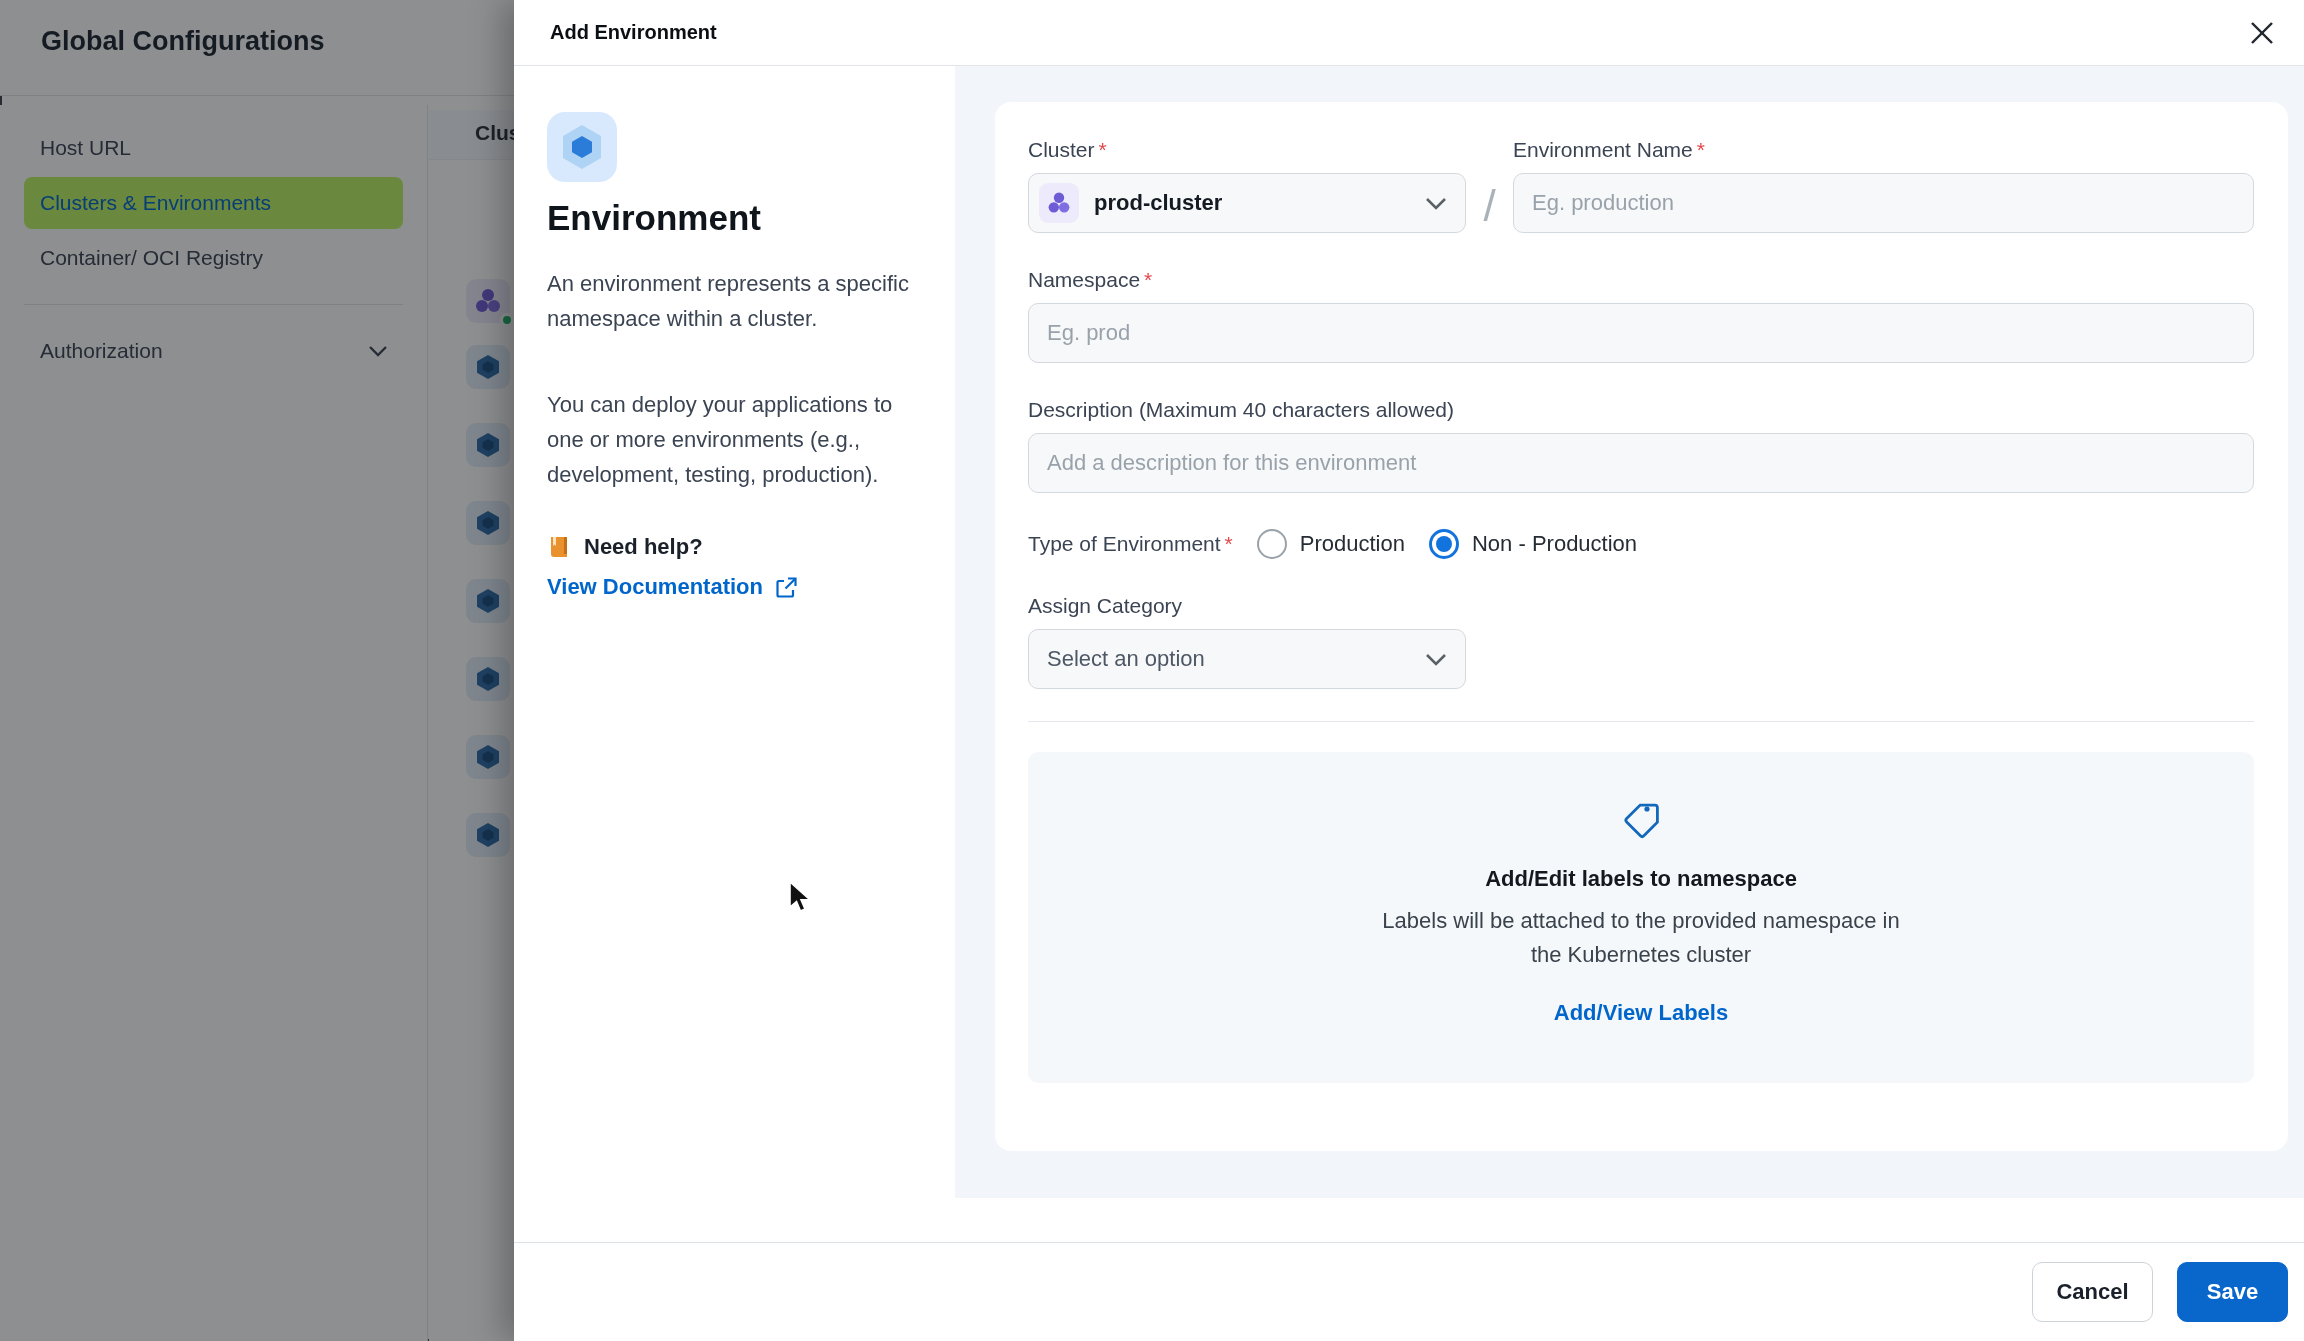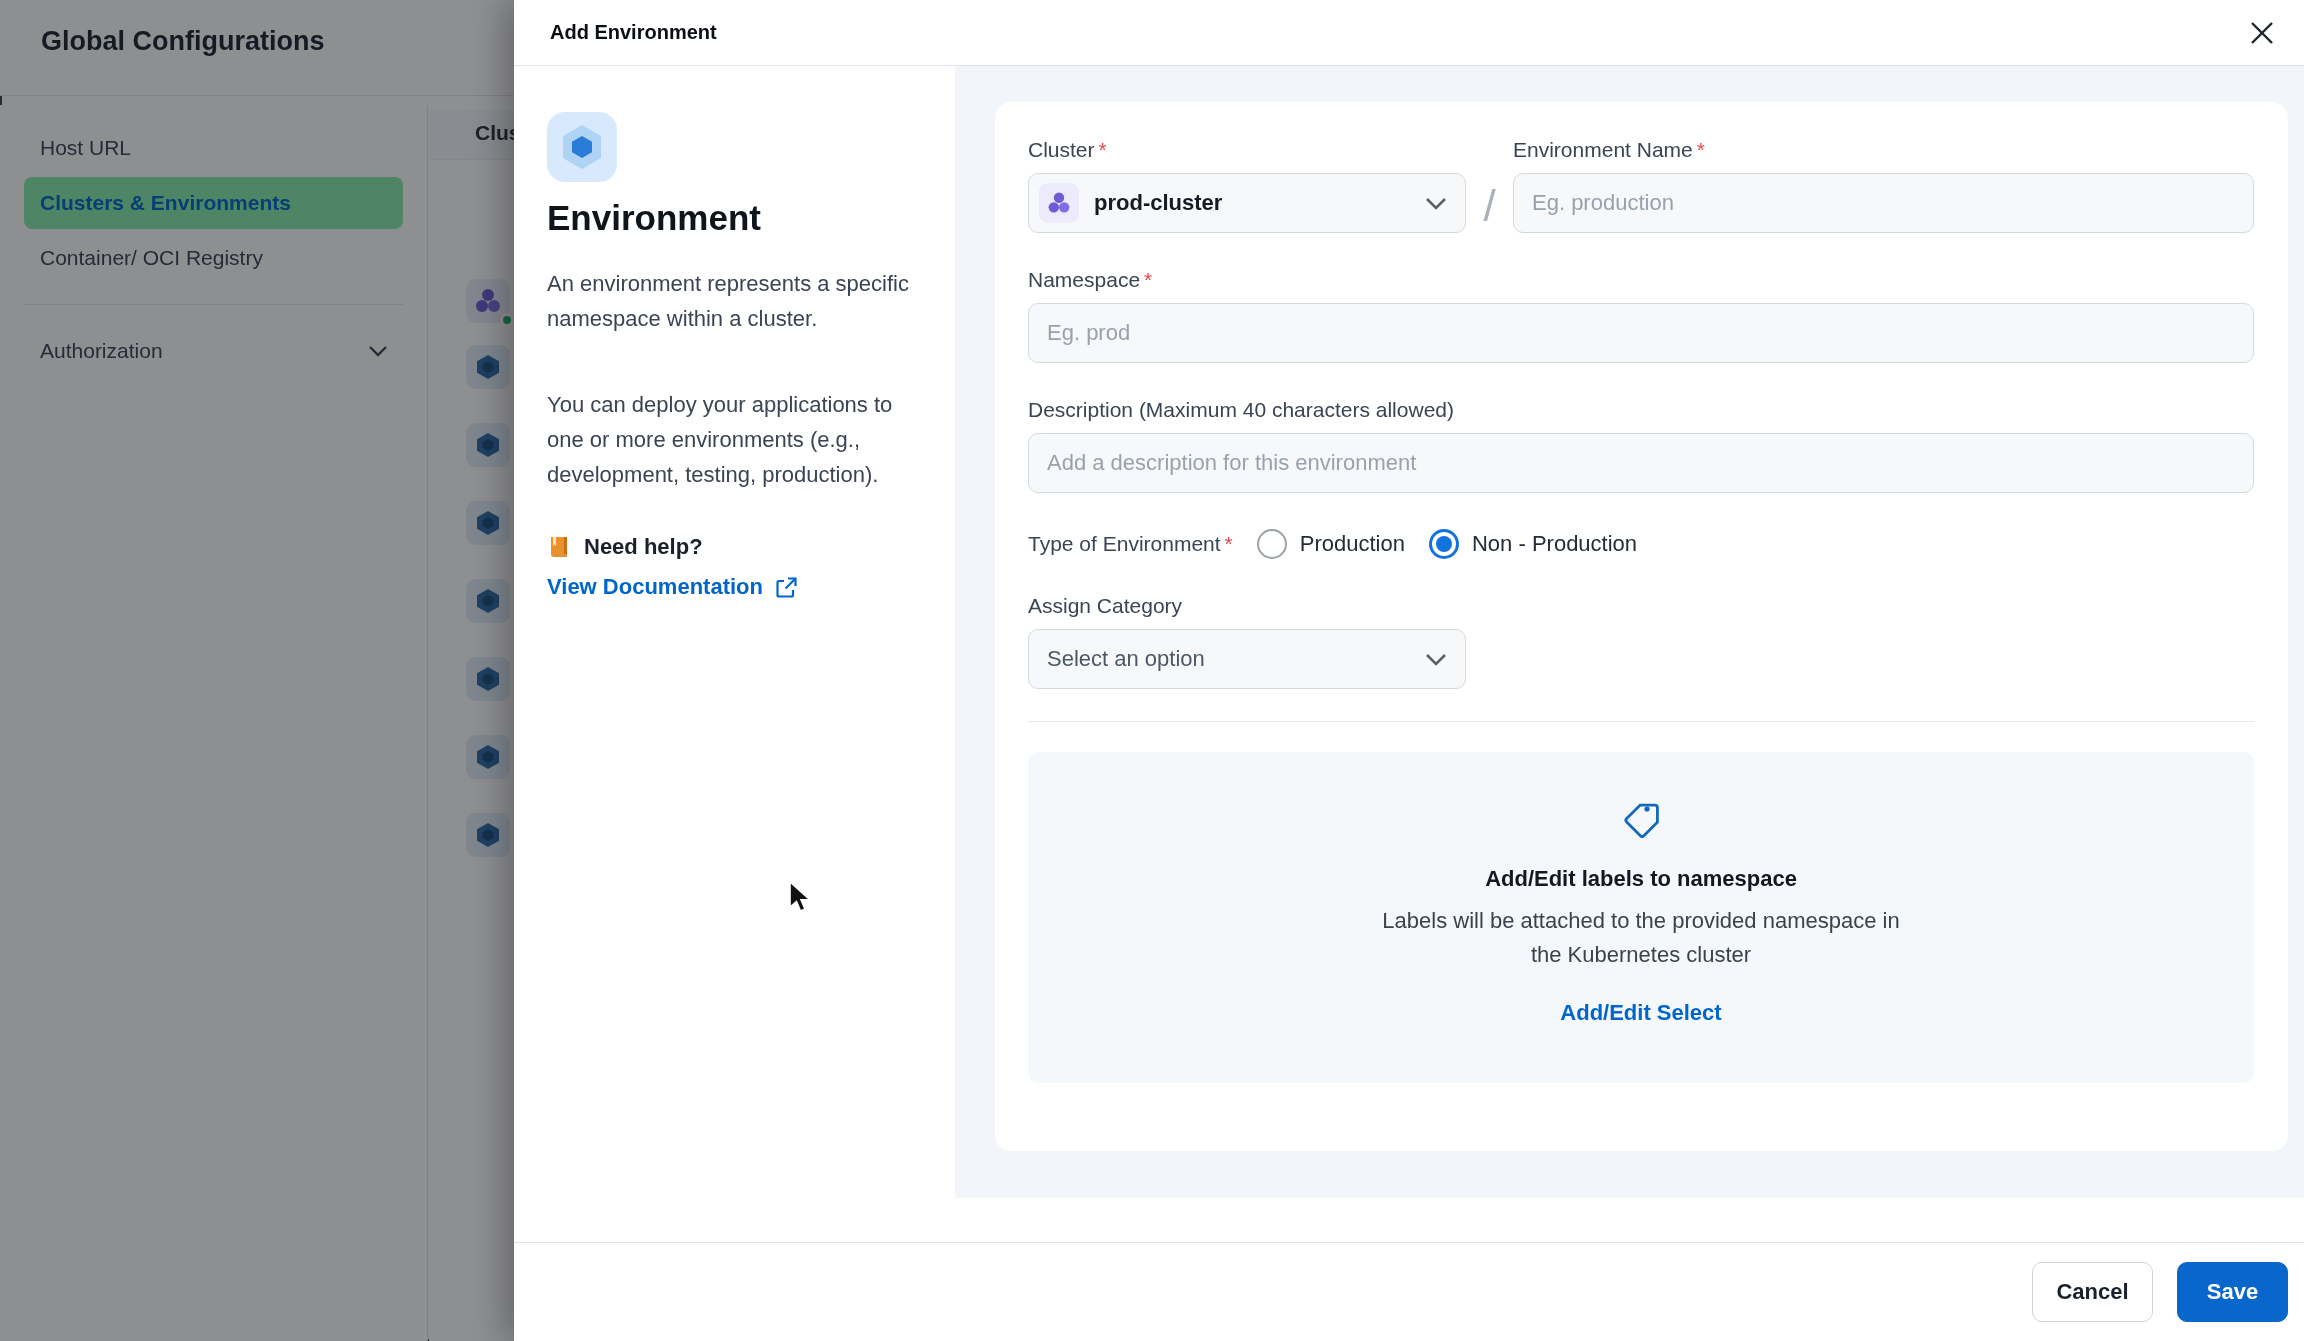--- a/index.html
+++ b/index.html
@@ -10,21 +10,21 @@
     font-family:"Liberation Sans","DejaVu Sans",sans-serif;
     box-shadow: inset 0 0 0 2px #3f4449;
   }
 
   
   .bg-page { position:absolute; inset:0; }
   .bg-titlebar { position:absolute; left:0; top:0; width:100%; height:96px; border-bottom:1px solid #E2E5E9; background:#fff; }
   .bg-title { position:absolute; left:41px; top:26px; font-size:27px; font-weight:700; color:#1C2530; }
   .bg-sidebar { position:absolute; left:0; top:105px; bottom:0; width:428px; border-right:1px solid #E2E5E9; padding-top:14px; background:#fff; }
   .nav-item { margin:3px 24px; height:52px; display:flex; align-items:center; padding:0 16px; font-size:21px; color:#3B4453; border-radius:8px; }
-  .nav-item.active { background:#86efac; color:#0066CC; font-weight:700; }
+  .nav-item.active { background:#bef264; color:#0066CC; font-weight:400; }
   .nav-item .spacer { flex:1; }
   .nav-divider { height:1px; background:#E2E5E9; margin:20px 24px; }
   .bg-content { position:absolute; left:429px; top:97px; right:0; bottom:0; background:#fff; }
   .bg-table-header { position:absolute; left:0; top:13px; right:0; height:50px; background:#F6FAFD; border-bottom:1px solid #EDF0F3; }
   .bg-table-header .txt { position:absolute; left:46px; top:11px; font-size:21px; font-weight:700; color:#2A323B; }
   .bg-row-icon { position:absolute; left:37px; width:44px; height:44px; border-radius:10px;
     background:#E3EEFA; display:flex; align-items:center; justify-content:center; }
   .bg-row-icon.purple { background:#EFECFD; }
   .green-dot { position:absolute; right:-4px; bottom:-4px; width:14px; height:14px; border-radius:50%;
     background:#23B26D; border:3px solid #fff; }
@@ -308,21 +308,21 @@
 
           <div class="form-divider"></div>
 
           <div class="labels-box">
             <svg width="46" height="46" viewBox="0 0 46 46">
               <path d="M20 5 L38 5 A3 3 0 0 1 41 8 L41 26 L24.5 42.5 A3 3 0 0 1 20.3 42.5 L3.5 25.7 A3 3 0 0 1 3.5 21.5 Z" transform="rotate(0 23 23)" fill="none" stroke="#1468BB" stroke-width="3.4" transform-origin="center" style="transform:rotate(0deg) scale(0.82) translate(2px,1px)"></path>
               <circle cx="29" cy="13" r="2.6" fill="#1468BB"></circle>
             </svg>
             <div class="labels-title">Add/Edit labels to namespace</div>
             <div class="labels-desc">Labels will be attached to the provided namespace in the Kubernetes cluster</div>
-            <div class="labels-link">Add/Edit Select</div>
+            <div class="labels-link">Add/View Labels</div>
           </div>
 
         </div>
       </div>
     </div>
 
     <div class="modal-footer">
       <div class="btn btn-cancel">Cancel</div>
       <div class="btn btn-save">Save</div>
     </div>

